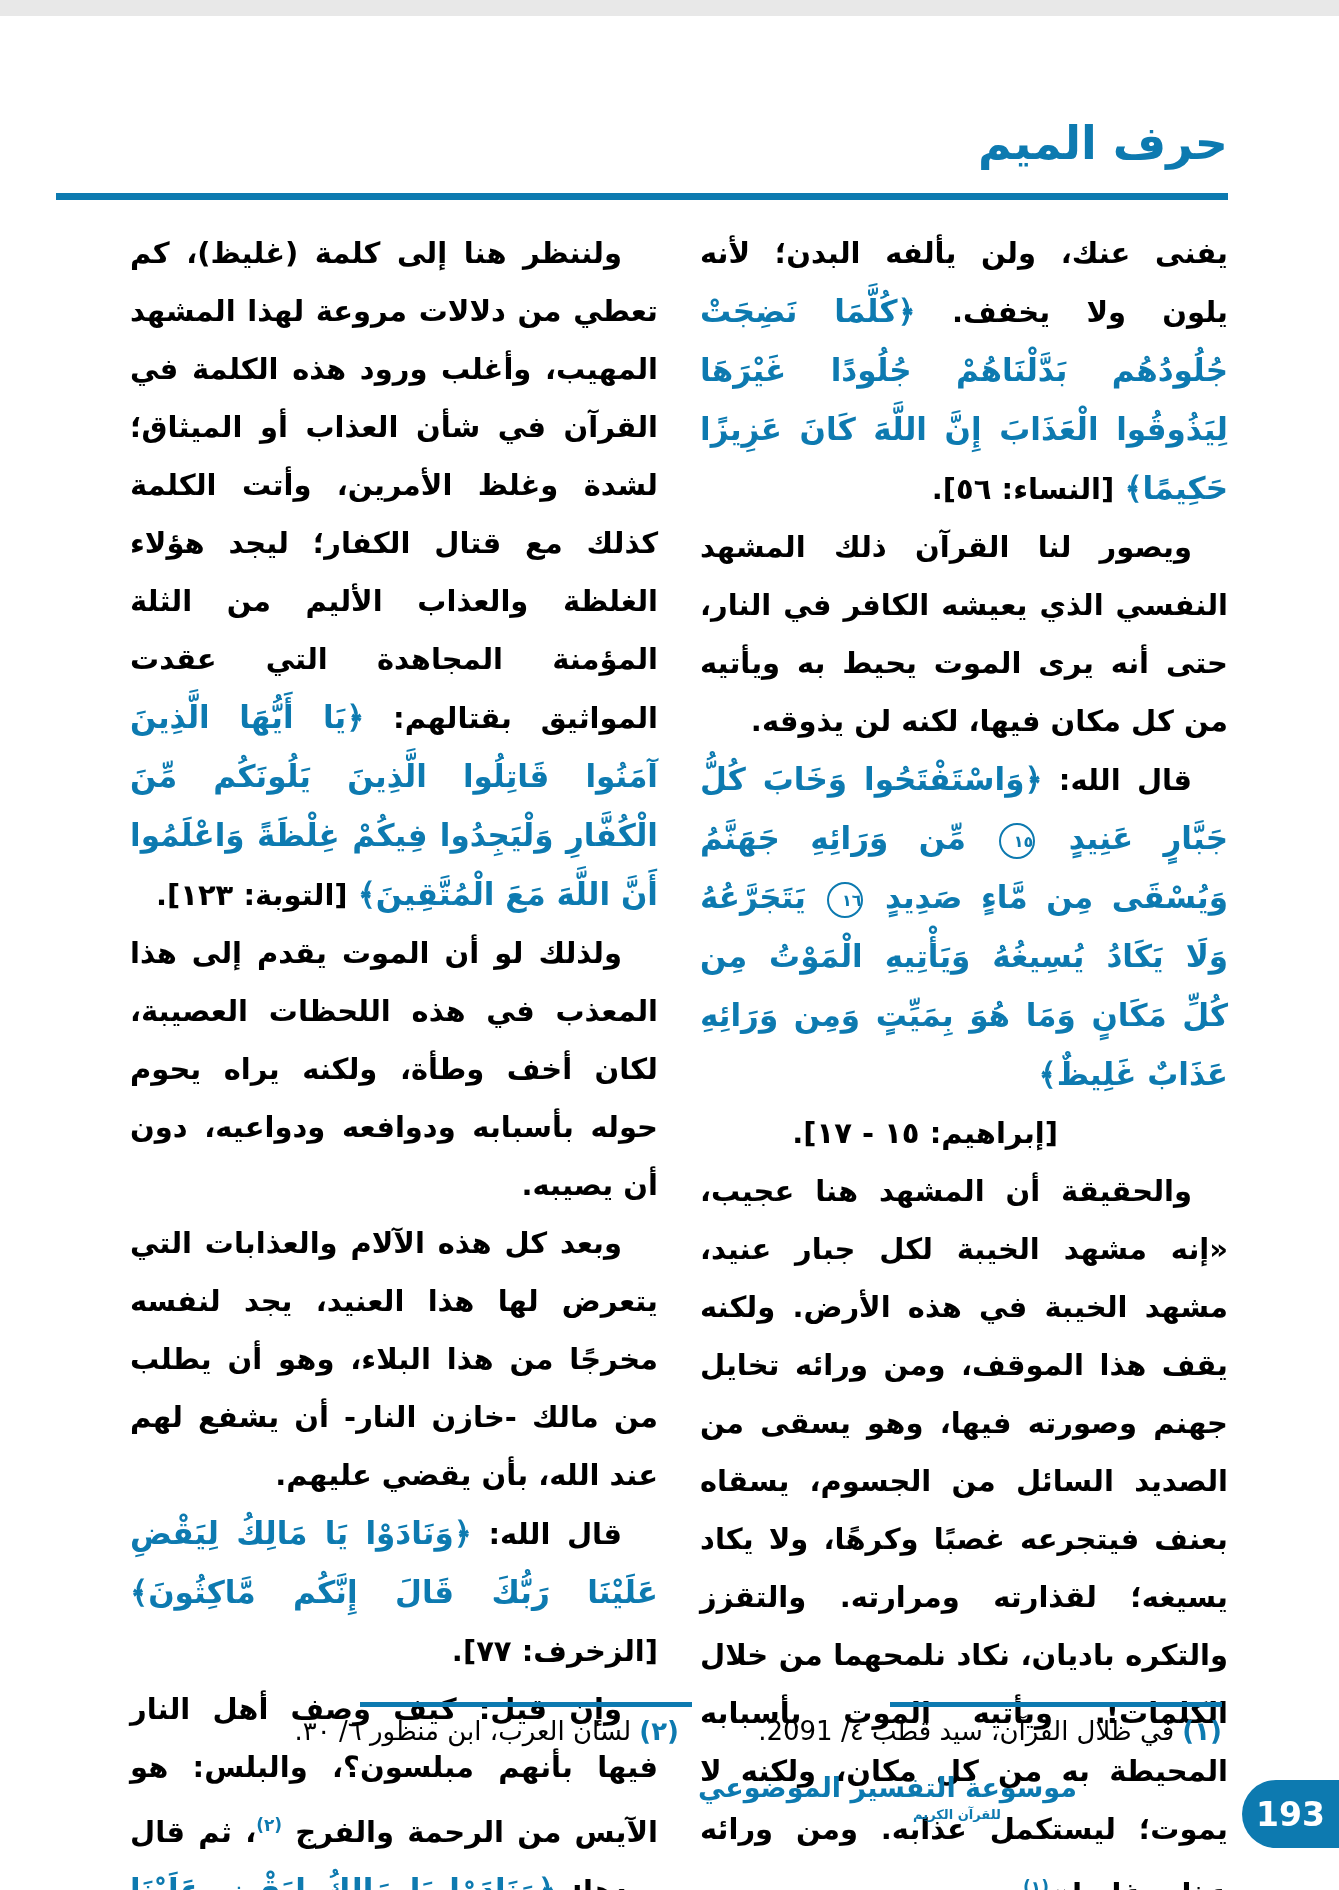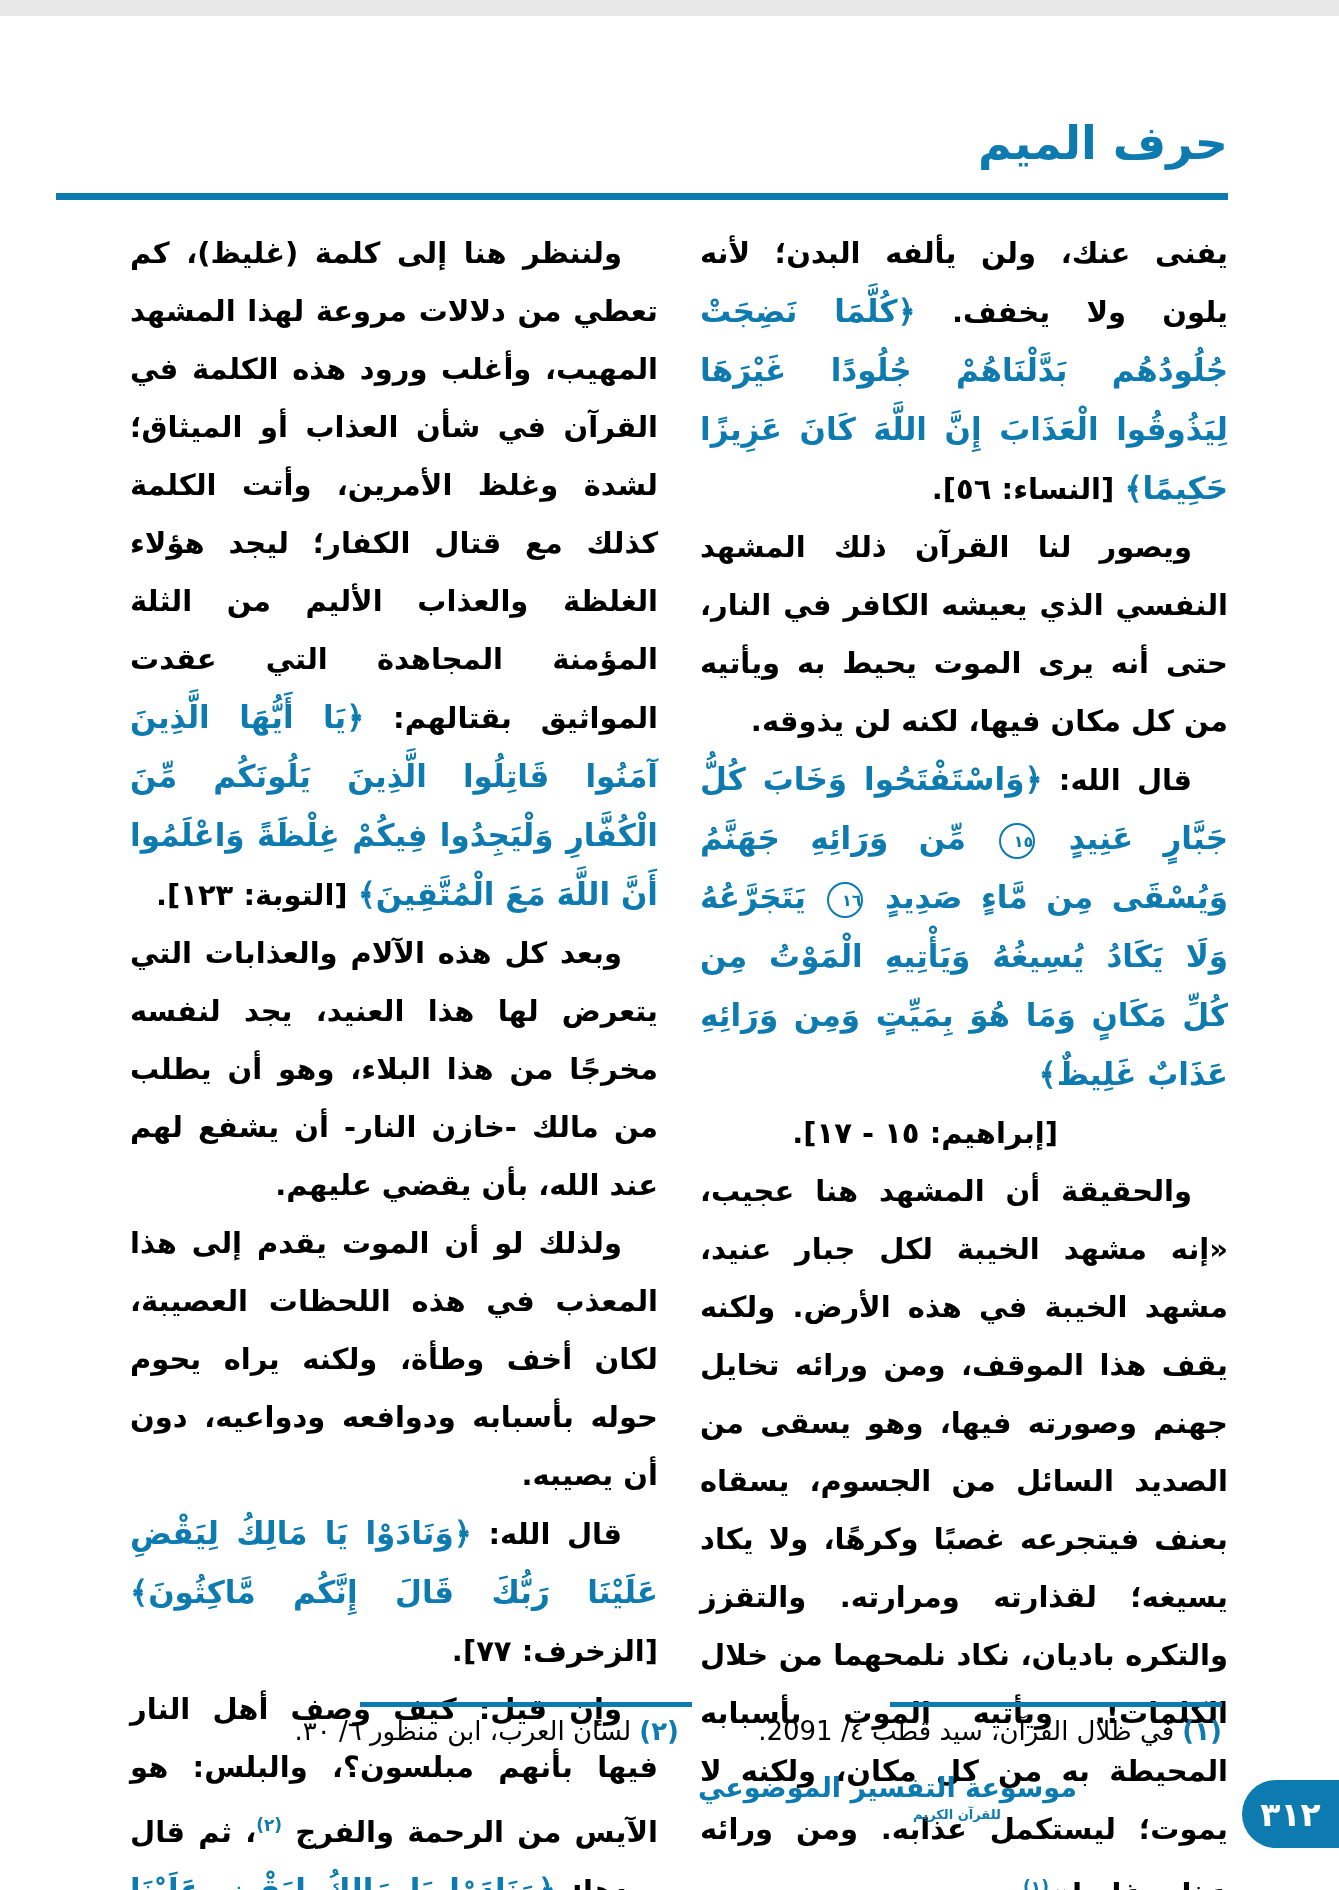--- a/index.html
+++ b/index.html
@@ -91,22 +91,22 @@
     <div class="col">
       <p><span class="run-body">يفنى عنك، ولن يألفه البدن؛ لأنه يلون ولا يخفف. </span><span class="run-quran">﴿كُلَّمَا نَضِجَتْ جُلُودُهُم بَدَّلْنَاهُمْ جُلُودًا غَيْرَهَا لِيَذُوقُوا الْعَذَابَ إِنَّ اللَّهَ كَانَ عَزِيزًا حَكِيمًا﴾</span><span class="run-body"> [النساء: ٥٦].</span></p>
       <p class="indent"><span class="run-body">ويصور لنا القرآن ذلك المشهد النفسي الذي يعيشه الكافر في النار، حتى أنه يرى الموت يحيط به ويأتيه من كل مكان فيها، لكنه لن يذوقه.</span></p>
       <p class="indent"><span class="run-body">قال الله: </span><span class="run-quran">﴿وَاسْتَفْتَحُوا وَخَابَ كُلُّ جَبَّارٍ عَنِيدٍ </span><span class="run-verse">١٥</span><span class="run-quran"> مِّن وَرَائِهِ جَهَنَّمُ وَيُسْقَى مِن مَّاءٍ صَدِيدٍ </span><span class="run-verse">١٦</span><span class="run-quran"> يَتَجَرَّعُهُ وَلَا يَكَادُ يُسِيغُهُ وَيَأْتِيهِ الْمَوْتُ مِن كُلِّ مَكَانٍ وَمَا هُوَ بِمَيِّتٍ وَمِن وَرَائِهِ عَذَابٌ غَلِيظٌ﴾</span></p>
       <p class="ref-line"><span class="run-body">[إبراهيم: ١٥ - ١٧].</span></p>
       <p class="indent"><span class="run-body">والحقيقة أن المشهد هنا عجيب، «إنه مشهد الخيبة لكل جبار عنيد، مشهد الخيبة في هذه الأرض. ولكنه يقف هذا الموقف، ومن ورائه تخايل جهنم وصورته فيها، وهو يسقى من الصديد السائل من الجسوم، يسقاه بعنف فيتجرعه غصبًا وكرهًا، ولا يكاد يسيغه؛ لقذارته ومرارته. والتقزز والتكره باديان، نكاد نلمحهما من خلال الكلمات!. ويأتيه الموت بأسبابه المحيطة به من كل مكان، ولكنه لا يموت؛ ليستكمل عذابه. ومن ورائه عذاب غليظ»</span><span class="run-sup">(١)</span><span class="run-body">.</span></p>
     </div>
 
     <div class="col">
       <p class="indent"><span class="run-body">ولننظر هنا إلى كلمة (غليظ)، كم تعطي من دلالات مروعة لهذا المشهد المهيب، وأغلب ورود هذه الكلمة في القرآن في شأن العذاب أو الميثاق؛ لشدة وغلظ الأمرين، وأتت الكلمة كذلك مع قتال الكفار؛ ليجد هؤلاء الغلظة والعذاب الأليم من الثلة المؤمنة المجاهدة التي عقدت المواثيق بقتالهم: </span><span class="run-quran">﴿يَا أَيُّهَا الَّذِينَ آمَنُوا قَاتِلُوا الَّذِينَ يَلُونَكُم مِّنَ الْكُفَّارِ وَلْيَجِدُوا فِيكُمْ غِلْظَةً وَاعْلَمُوا أَنَّ اللَّهَ مَعَ الْمُتَّقِينَ﴾</span><span class="run-body"> [التوبة: ١٢٣].</span></p>
+      <p class="indent"><span class="run-body">ولذلك لو أن الموت يقدم إلى هذا المعذب في هذه اللحظات العصيبة، لكان أخف وطأة، ولكنه يراه يحوم حوله بأسبابه ودوافعه ودواعيه، دون أن يصيبه.</span></p>
       <p class="indent"><span class="run-body">وبعد كل هذه الآلام والعذابات التي يتعرض لها هذا العنيد، يجد لنفسه مخرجًا من هذا البلاء، وهو أن يطلب من مالك -خازن النار- أن يشفع لهم عند الله، بأن يقضي عليهم.</span></p>
-      <p class="indent"><span class="run-body">ولذلك لو أن الموت يقدم إلى هذا المعذب في هذه اللحظات العصيبة، لكان أخف وطأة، ولكنه يراه يحوم حوله بأسبابه ودوافعه ودواعيه، دون أن يصيبه.</span></p>
       <p class="indent"><span class="run-body">قال الله: </span><span class="run-quran">﴿وَنَادَوْا يَا مَالِكُ لِيَقْضِ عَلَيْنَا رَبُّكَ قَالَ إِنَّكُم مَّاكِثُونَ﴾</span><span class="run-body"> [الزخرف: ٧٧].</span></p>
       <p class="indent"><span class="run-body">وإن قيل: كيف وصف أهل النار فيها بأنهم مبلسون؟، والبلس: هو الآيس من الرحمة والفرج </span><span class="run-sup">(٢)</span><span class="run-body">، ثم قال بعدها: </span><span class="run-quran">﴿وَنَادَوْا يَا مَالِكُ لِيَقْضِ عَلَيْنَا رَبُّكَ﴾</span></p>
     </div>
 
   </div>
 
   <div class="fn-sep right"></div>
   <div class="fn-sep left"></div>
 
   <div class="footnote right">
@@ -116,16 +116,16 @@
   <div class="footnote left">
     <span class="fn-num">(٢)</span><span> لسان العرب، ابن منظور ٦/ ٣٠.</span>
   </div>
 
   <div class="logo">
     <div class="logo-l1">موسوعة التفسير الموضوعي</div>
     <div class="logo-l2">للقرآن الكريم</div>
   </div>
 
   <div class="page-badge">
-    <span>٣١٢</span>
+    <span>193</span>
   </div>
 
 </div>
 
 </body></html>

